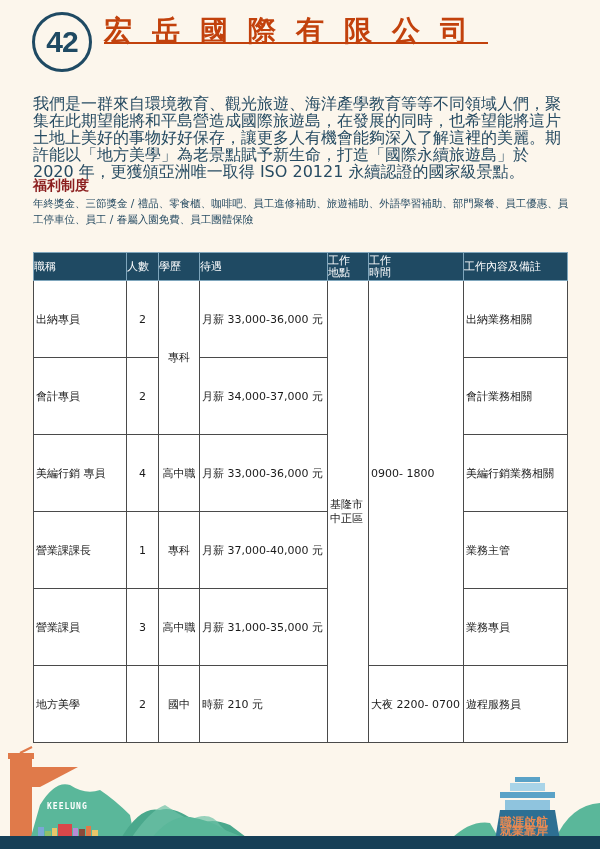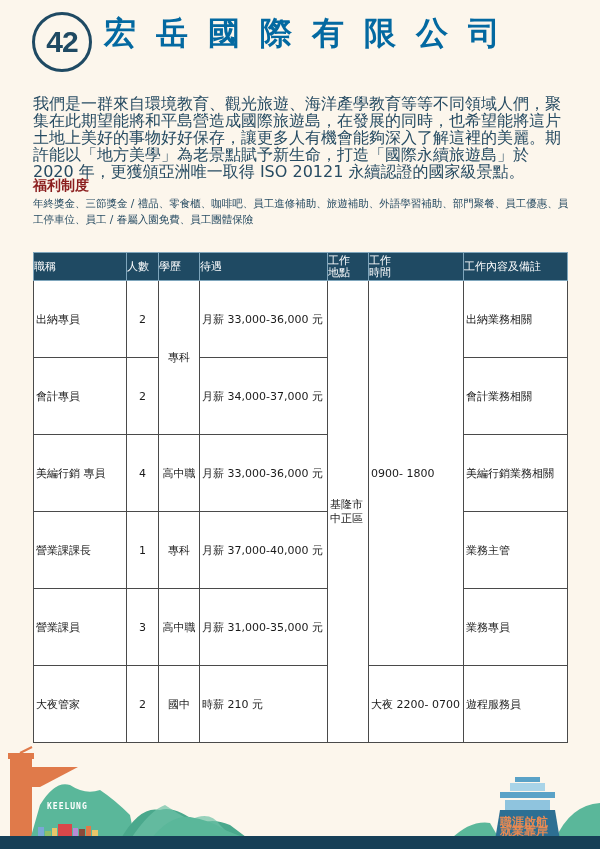--- a/index.html
+++ b/index.html
@@ -15,22 +15,22 @@
     display: flex; 
   }
   .badge {
     width: 60px; height: 60px; border-radius: 50%;
     border: 3px solid #1f4a63; color: #1f4a63;
     display: flex; align-items: center; justify-content: center;
     font-weight: bold; font-size: 30px; letter-spacing: -1px;
     font-family: "Liberation Sans", sans-serif;
   }
   .company {
-    margin-left: 12px; font-size: 32px; font-weight: bold;
-    color: #0369a1; letter-spacing: 20px;
+    margin-left: 12px; font-size: 28px; font-weight: bold;
+    color: #c2410c; letter-spacing: 20px; text-decoration: underline;
   }
   .intro {
     position: absolute; left: 33px; top: 95px; width: 540px;
     font-size: 16px; line-height: 17px; color: #264b62;
   }
   .welfare-title {
     position: absolute; left: 33px; top: 177px;
     font-size: 14px; font-weight: bold; color: #8b1e1e;
   }
   .welfare-text {
@@ -132,21 +132,21 @@
       <td>業務主管</td>
     </tr>
     <tr>
       <td>營業課員</td>
       <td class="c">3</td>
       <td class="c">高中職</td>
       <td>月薪 31,000-35,000 元</td>
       <td>業務專員</td>
     </tr>
     <tr>
-      <td>大夜管家</td>
+      <td>地方美學</td>
       <td class="c">2</td>
       <td class="c">國中</td>
       <td>時薪 210 元</td>
       <td>大夜 2200- 0700</td>
       <td>遊程服務員</td>
     </tr>
   </tbody>
 </table>
 
 <svg class="art" viewBox="0 0 600 95" preserveAspectRatio="none">

